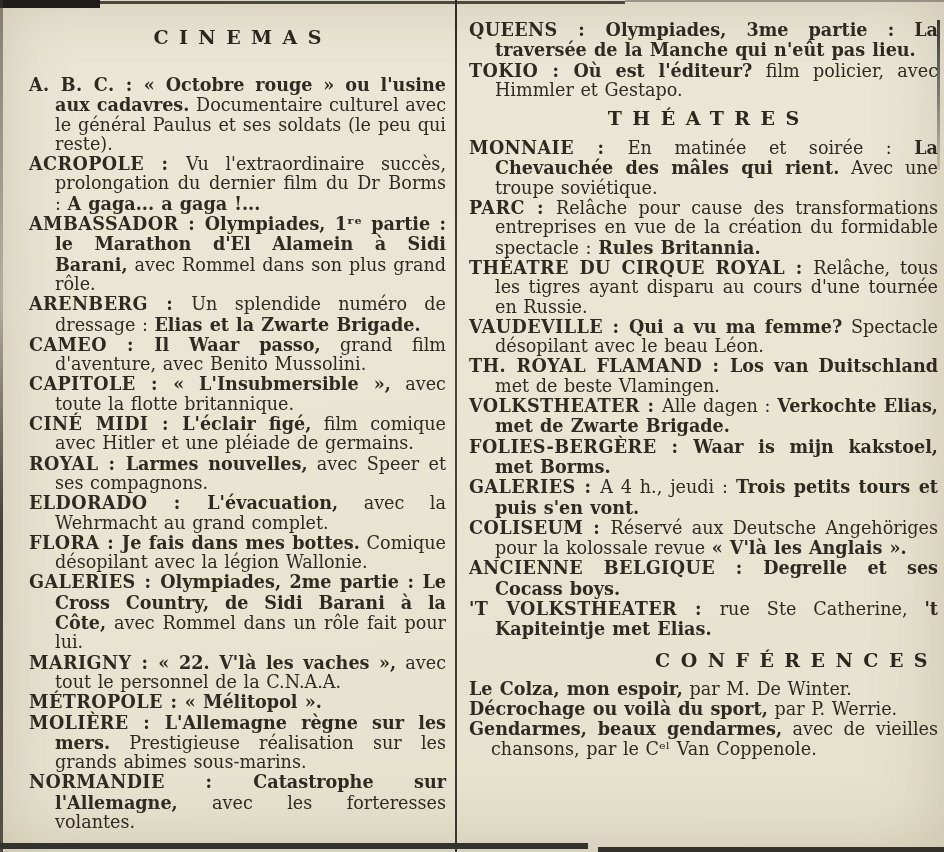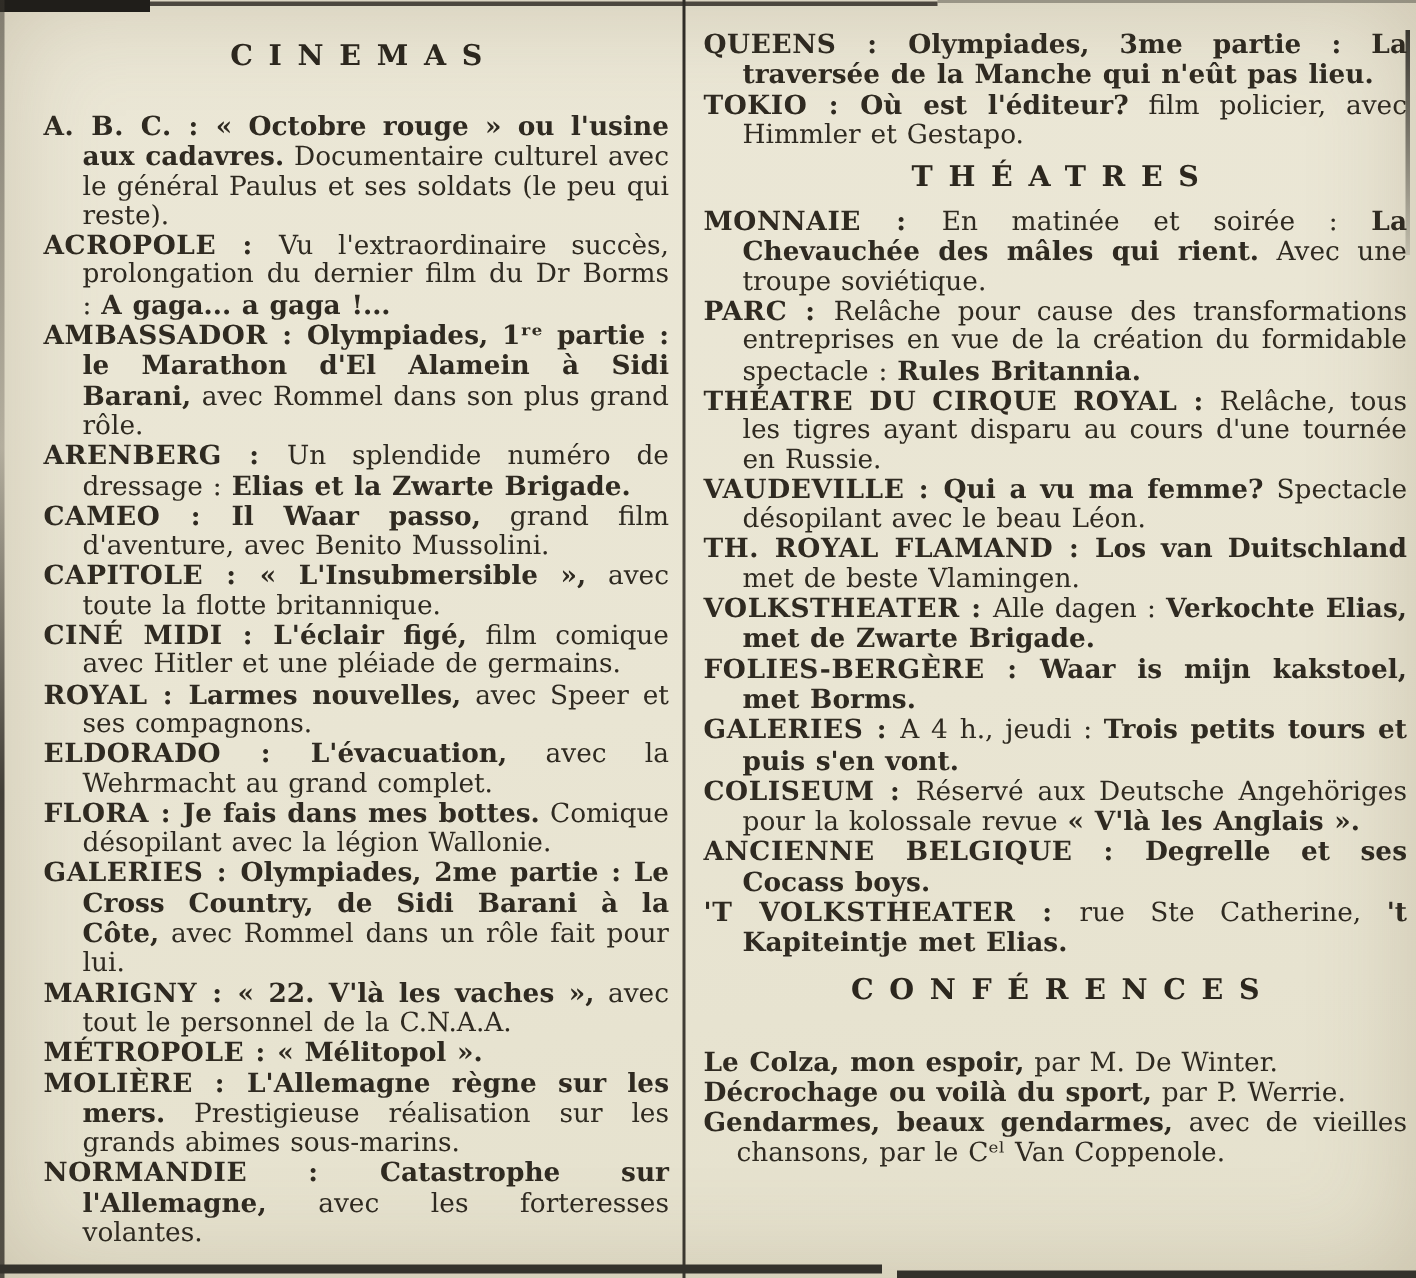--- a/index.html
+++ b/index.html
@@ -17,21 +17,21 @@
   .col-right { left:469px; top:20px;  width:469px; }
 
   .section-heading {
     margin:0; text-align:center; font-weight:bold;
     font-size:19px; line-height:22px;
     letter-spacing:0.55em; text-indent:0.55em;
     color:#2c271e;
   }
   .heading-cinemas     { margin-top:16px; margin-bottom:27px; }
   .heading-theatres    { margin-top:7px;  margin-bottom:9px;  }
-  .heading-conferences { margin-top:9px;  margin-bottom:28px; }
+  .heading-conferences { margin-top:9px;  margin-bottom:8px;text-align:right; }
 
   .entry {
     margin:0; padding-left:26px; text-indent:-26px;
     font-size:17.6px; line-height:19.3px;
     text-align:justify; text-justify:inter-word;
     word-spacing:1px;
   }
   .venue { font-weight:bold; letter-spacing:0.4px; }
   .seg-b { font-weight:bold; }
   .seg-r { font-weight:normal; }

